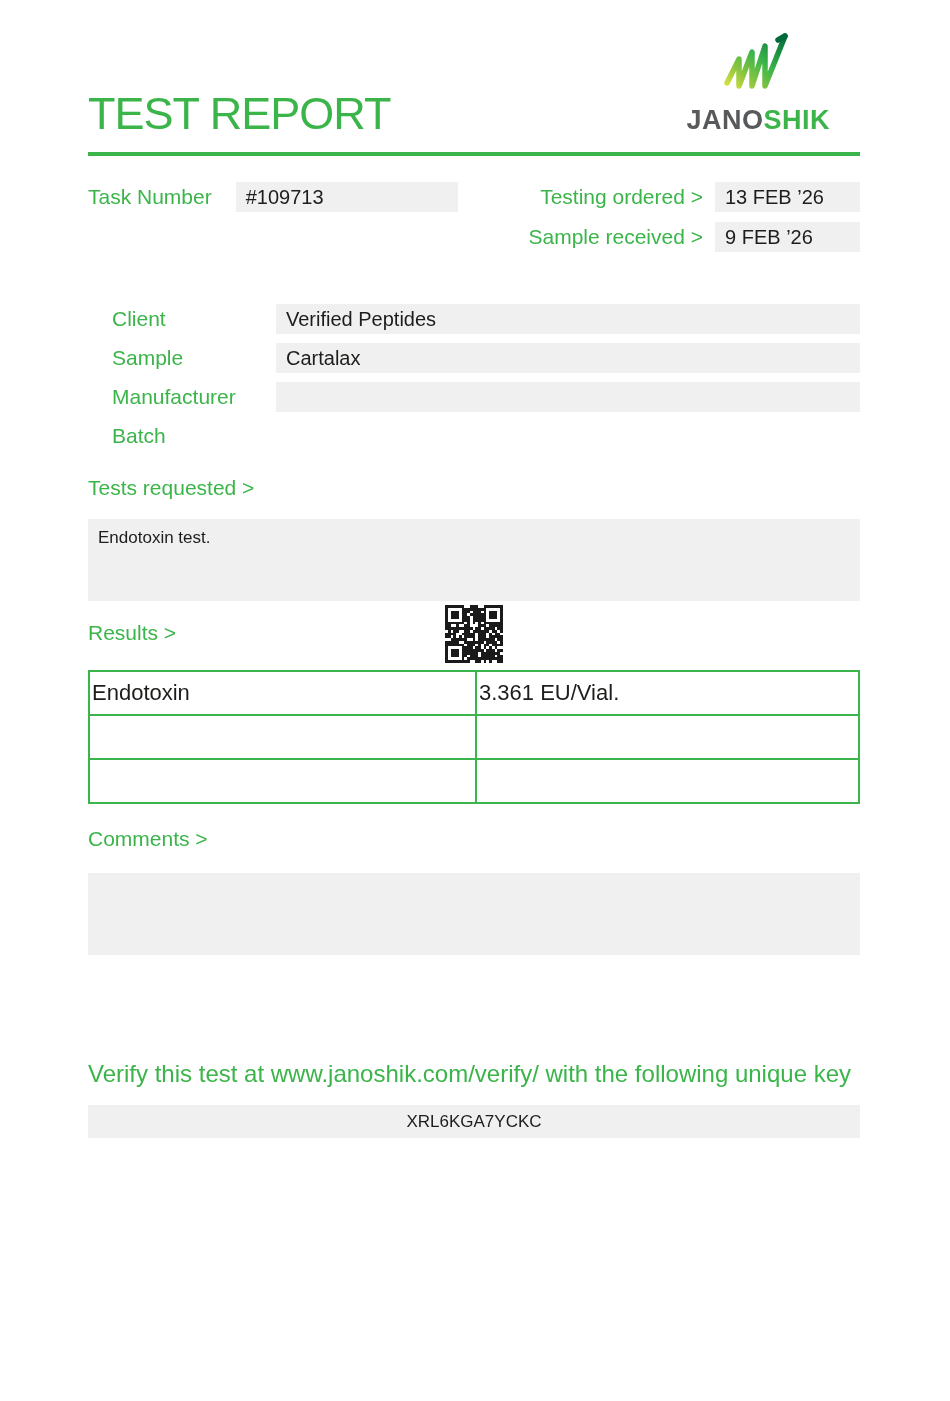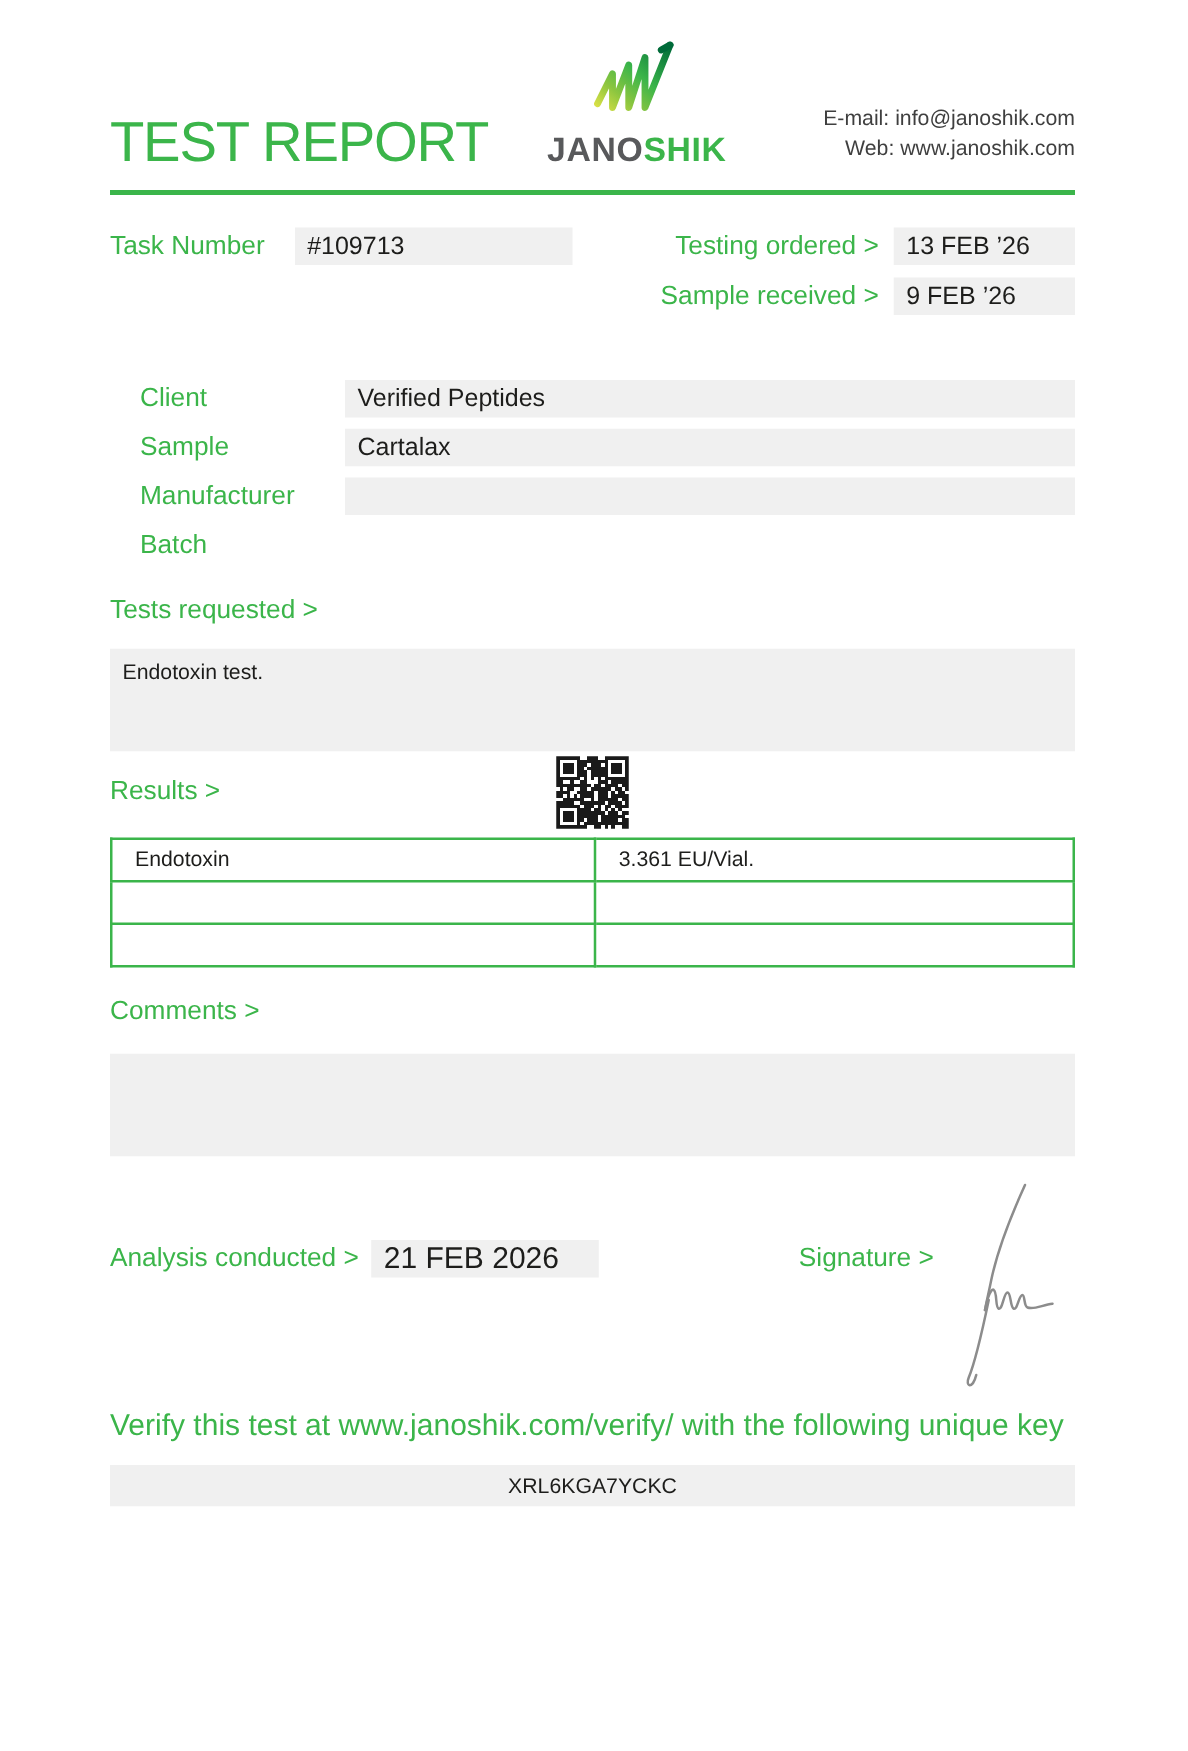--- a/index.html
+++ b/index.html
@@ -66,22 +66,22 @@
   .sec-results .section-heading { margin-top: 20px; }
   .table-wrap { position: relative; margin-top: 25px; }
   .qr {
     position: absolute; left: 50%; transform: translateX(-50%);
     bottom: calc(100% + 7px); width: 58px; height: 58px;
   }
   table.results {
     width: 100%; border-collapse: collapse; table-layout: fixed;
   }
   table.results td {
-    border: 2px solid var(--green); height: 34px;
-    font-size: 17px; padding-left: 18px; vertical-align: middle;
+    border: 2px solid var(--green); height: 44px;
+    font-size: 22px; padding-left: 2px; vertical-align: middle;
   }
   table.results td.c1 { width: 387px; }
 
   
   .sec-comments .section-heading { margin-top: 23px; }
   .sec-comments .gray-area { margin-top: 22px; }
 
   
   .footer-row {
     position: relative; display: flex; align-items: flex-start;
@@ -121,24 +121,20 @@
           </defs>
           <polyline points="5,50 17,26 17,53 30,19 30,53 43,13 43,53 63,3" fill="none" stroke="url(#lg)" stroke-width="5.5" stroke-linecap="round" stroke-linejoin="round"></polyline>
           <line x1="63" y1="3" x2="56" y2="7" stroke="#006b39" stroke-width="5.5" stroke-linecap="round"></line>
         </svg>
       </span>
       <span class="logo-word">
         <span class="jano">JANO</span><span class="shik">SHIK</span>
       </span>
     </div>
 
-    <div class="contact">
-      <div>E-mail: info@janoshik.com</div>
-      <div>Web: www.janoshik.com</div>
-    </div>
   </div>
 
   <div class="rule"></div>
 
   <div class="meta">
     <div class="meta-left">
       <span class="green-label">Task Number</span>
       <span class="value-box task-box">#109713</span>
     </div>
     <div class="meta-right">
@@ -518,31 +514,17 @@
       </tbody>
         </table>
     </div>
   </div>
 
   <div class="sec-comments">
     <div class="section-heading">Comments &gt;</div>
     <div class="gray-area"></div>
   </div>
 
-  <div class="footer-row">
-    <span class="analysis-label">Analysis conducted &gt;</span>
-    <span class="value-box analysis-box">21 FEB 2026</span>
-    <span class="signature-label">Signature &gt;</span>
-    <span class="signature">
-      <svg width="92" height="168" viewBox="0 0 92 168">
-        <g fill="none" stroke="#8c8c8c" stroke-width="2" stroke-linecap="round" stroke-linejoin="round">
-          <path d="M62,6 C52,28 40,58 35,82 C33,92 31,100 30,106"></path>
-          <path d="M30,106 C32,96 35,88 37,90 C40,92 38,104 41,105 C44,106 45,92 48,92 C51,92 50,104 53,105 C56,106 57,94 60,94 C62,94 61,103 64,104 C69,106 76,102 84,101"></path>
-          <path d="M33,98 C28,122 22,148 17,160 C14,167 20,170 23,158"></path>
-        </g>
-      </svg>
-    </span>
-  </div>
 
   <div class="verify-line">Verify this test at www.janoshik.com/verify/ with the following unique key</div>
   <div class="key-box">XRL6KGA7YCKC</div>
 
 </div>
 
 </body></html>

